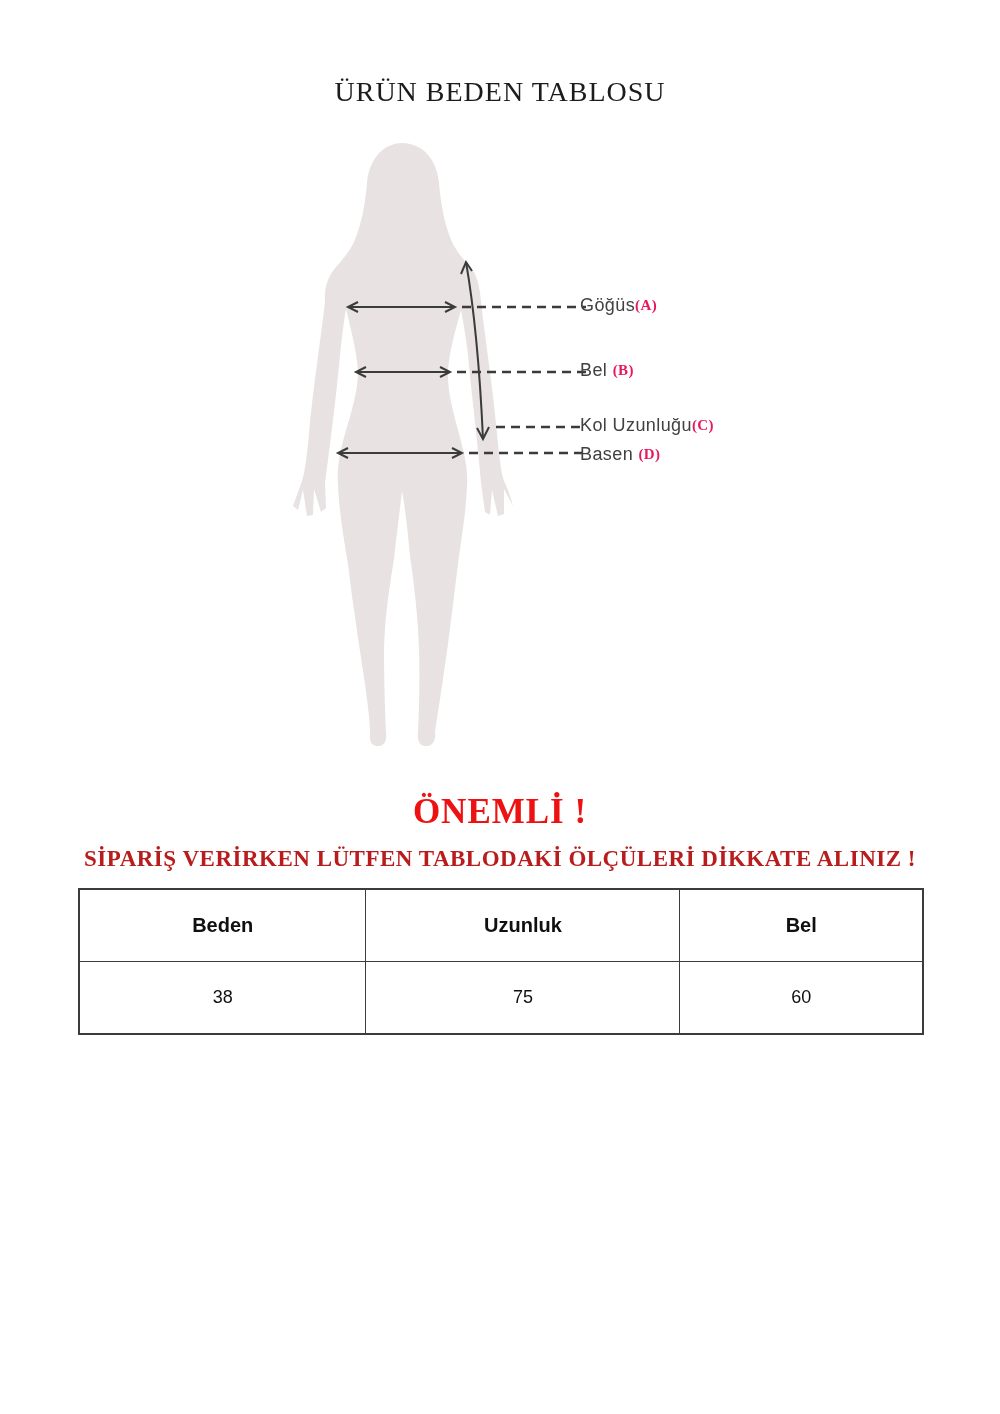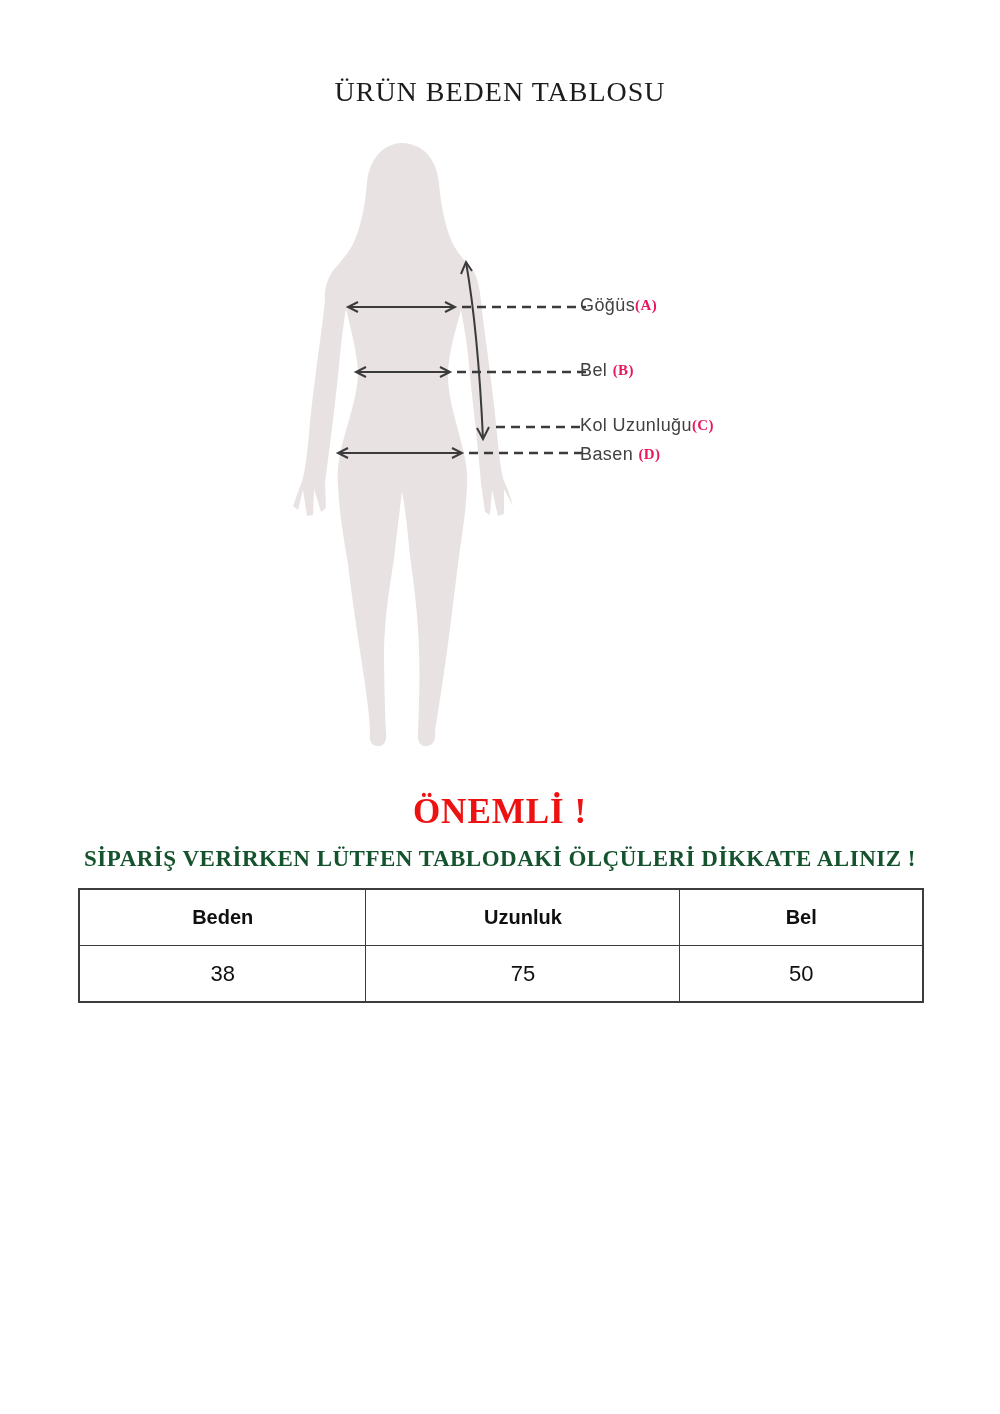--- a/index.html
+++ b/index.html
@@ -15,29 +15,29 @@
            font-family:"Liberation Sans",sans-serif;font-size:18px;color:#414141;
            letter-spacing:.4px;}
   .m-label .letter{font-family:"Liberation Serif",serif;font-weight:bold;
            font-size:15px;color:#e9175e;position:relative;top:-1px;}
   
   .important{position:absolute;top:792px;left:0;width:1000px;text-align:center;margin:0;
              font-family:"Liberation Serif",serif;font-weight:bold;font-size:35px;
              color:#ee1111;letter-spacing:1px;}
   .warning{position:absolute;top:846px;left:0;width:1000px;text-align:center;margin:0;
            font-family:"Liberation Serif",serif;font-weight:bold;font-size:23px;
-           color:#14532d;letter-spacing:.5px;}
+           color:#b91c1c;letter-spacing:.5px;}
   
   .size-table-wrap{position:absolute;left:78px;top:888px;width:846px;}
   table.size{width:100%;border-collapse:collapse;table-layout:fixed;
              border:2px solid #3c3c3c;}
   table.size th, table.size td{border:1px solid #3c3c3c;text-align:center;
-             vertical-align:middle;height:55px;padding:0;color:#101010;}
+             vertical-align:middle;height:55px;padding:8px;color:#101010;}
   table.size th{font-size:20px;font-weight:bold;font-family:"Liberation Sans",sans-serif;}
-  table.size td{font-size:22px;font-family:"Liberation Sans",sans-serif;margin-left:21px;}
+  table.size td{font-size:18px;font-family:"Liberation Sans",sans-serif;margin-left:21px;}
 </style>
 </head>
 <body>
 
 <div class="page">
 
   <h1 class="title">ÜRÜN BEDEN TABLOSU</h1>
 
   <svg class="diagram-svg" viewBox="0 0 310 625">
 
@@ -123,19 +123,19 @@
         <tr>
           <th>Beden</th>
           <th>Uzunluk</th>
           <th>Bel</th>
         </tr>
       </thead>
       <tbody>
         <tr>
           <td>38</td>
           <td>75</td>
-          <td>50</td>
+          <td>60</td>
         </tr>
       </tbody>
     </table>
   </div>
 
 </div>
 
 </body></html>

